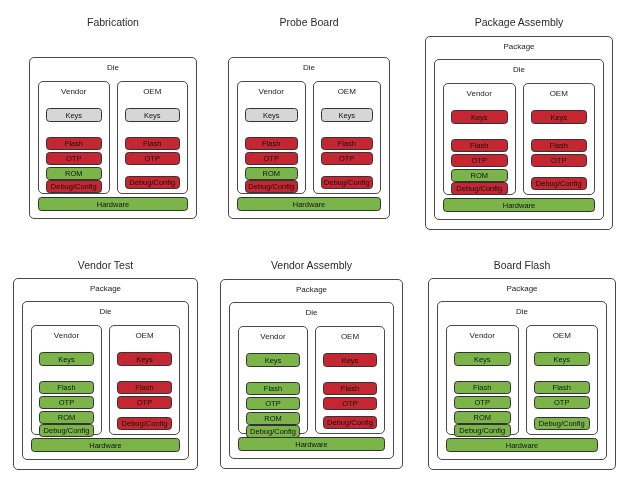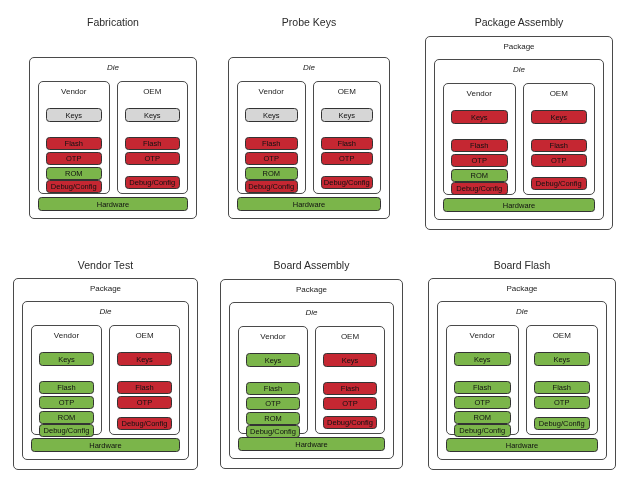--- a/index.html
+++ b/index.html
@@ -11,21 +11,21 @@
   .outer{position:absolute;left:0;right:0;}
 
   .pkg,.die,.col{background:#ffffff;border:1.4px solid #4a4a4a;border-radius:5px;box-sizing:border-box;}
   .pkg{height:100%;display:flex;flex-direction:column;}
   .pkg>.die{flex:1;margin:7px 8px 9px;min-height:0;}
   .die{display:flex;flex-direction:column;}
   .outer>.die{height:100%;}
 
   .lbl{flex:0 0 auto;text-align:center;font-size:8px;line-height:10px;color:#1c1c1c;}
   .pkg>.lbl{padding-top:5px;}
-  .die>.lbl{padding-top:5px;font-style:italic;}
+  .die>.lbl{padding-top:5px;}
 
   .cols{flex:1;display:flex;gap:7px;margin:8px 8px 0;min-height:0;}
   .col{flex:1;display:flex;flex-direction:column;padding:0 7px;min-width:0;}
   .col>.lbl{padding:5px 0 0;}
 
   .chip{flex:0 0 auto;height:13px;display:flex;align-items:center;justify-content:center;
         font-size:7.5px;color:#111111;border:1.2px solid #333333;border-radius:3.5px;
         box-sizing:border-box;white-space:nowrap;overflow:hidden;}
   .keys{margin-top:11px;height:14px;}
   .stack{display:flex;flex-direction:column;gap:2px;margin-top:15px;flex:0 0 auto;}
@@ -75,21 +75,21 @@
             </div>
             <div class="chip debug" data-color="red" style="background: rgb(197, 39, 50);">Debug/Config</div>
           </div>
         </div>
         <div class="chip hw" data-color="green" style="background: rgb(123, 181, 74);">Hardware</div>
       </div>
     </div>
   </section>
 
   <section class="panel p1">
-    <div class="stage-title">Probe Keys</div>
+    <div class="stage-title">Probe Board</div>
     <div class="outer">
       <div class="die">
         <div class="lbl">Die</div>
         <div class="cols">
           <div class="col">
             <div class="lbl">Vendor</div>
             <div class="chip keys" data-color="gray" style="background: rgb(214, 214, 214);">Keys</div>
             <div class="stack">
               <div class="chip" data-color="red" style="background: rgb(197, 39, 50);">Flash</div>
               <div class="chip" data-color="red" style="background: rgb(197, 39, 50);">OTP</div>
@@ -174,21 +174,21 @@
               <div class="chip debug" data-color="red" style="background: rgb(197, 39, 50);">Debug/Config</div>
             </div>
           </div>
           <div class="chip hw" data-color="green" style="background: rgb(123, 181, 74);">Hardware</div>
         </div>
       </div>
     </div>
   </section>
 
   <section class="panel p4">
-    <div class="stage-title">Board Assembly</div>
+    <div class="stage-title">Vendor Assembly</div>
     <div class="outer">
       <div class="pkg">
         <div class="lbl">Package</div>
         <div class="die">
           <div class="lbl">Die</div>
           <div class="cols">
             <div class="col">
               <div class="lbl">Vendor</div>
               <div class="chip keys" data-color="green" style="background: rgb(123, 181, 74);">Keys</div>
               <div class="stack">

